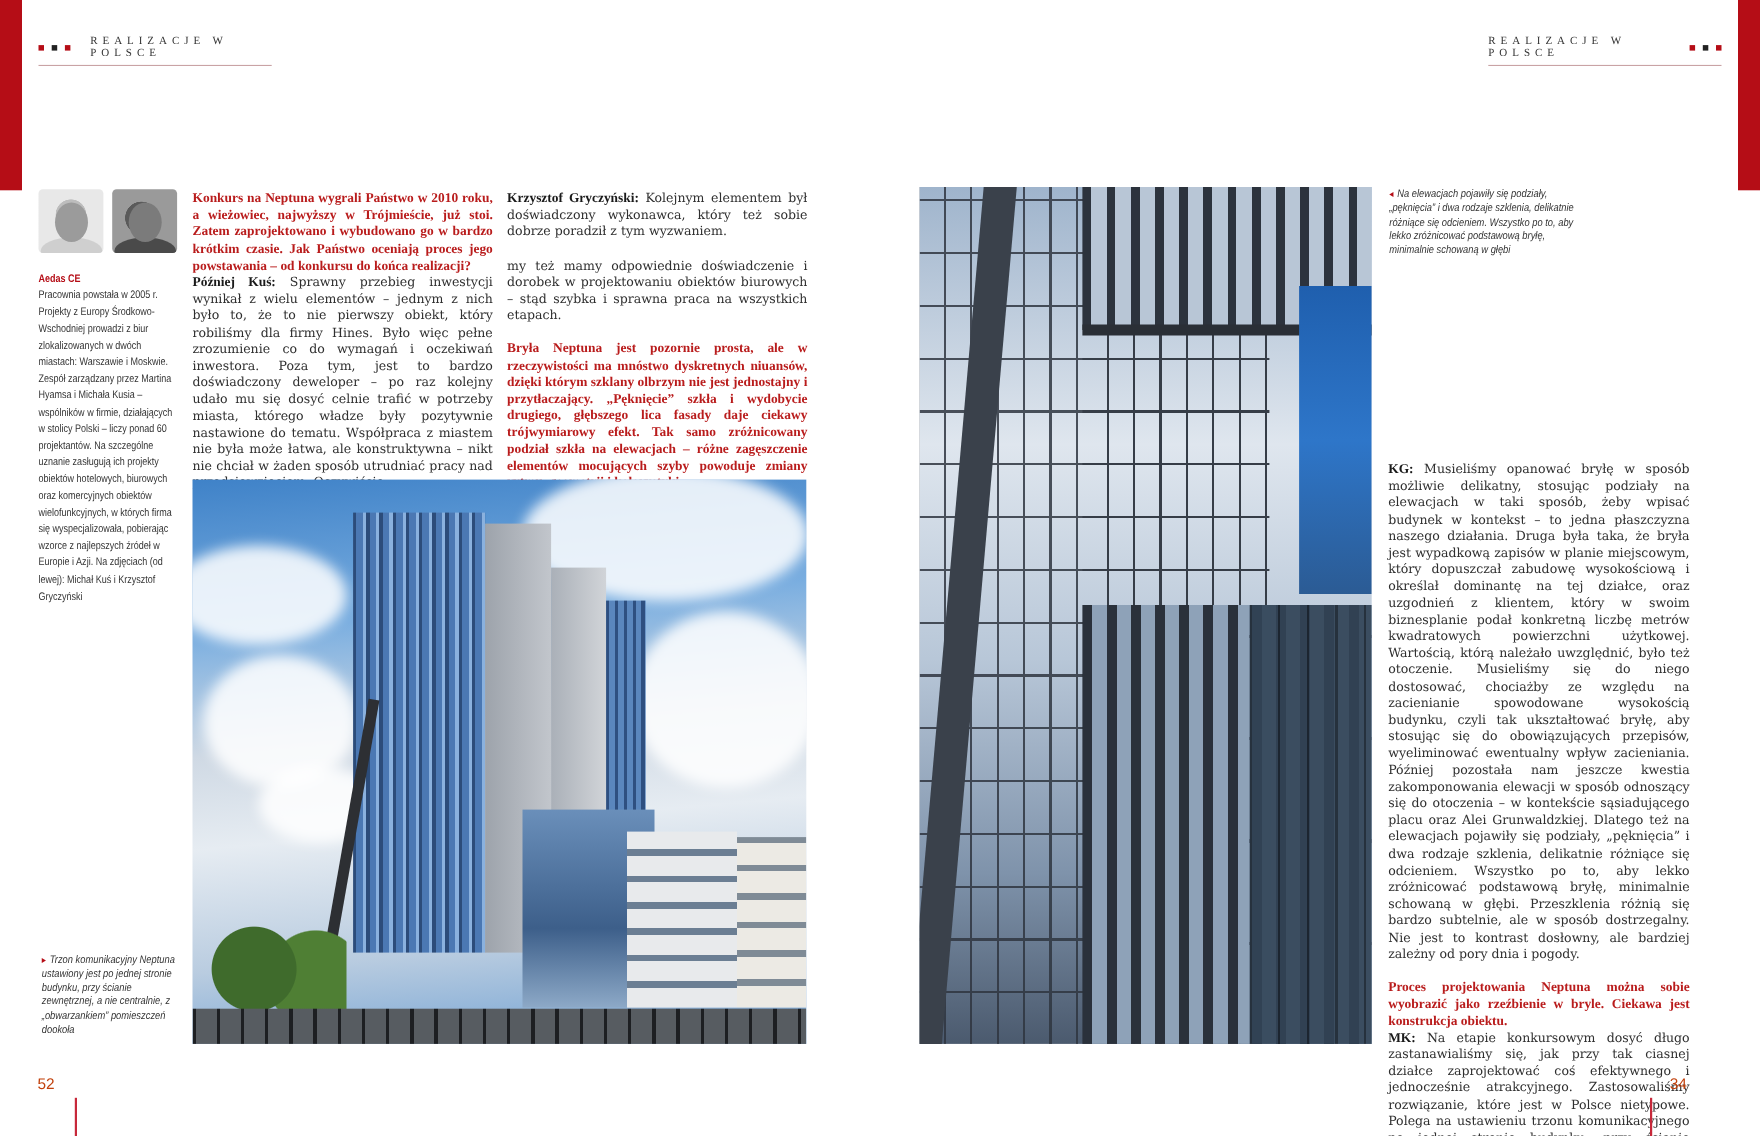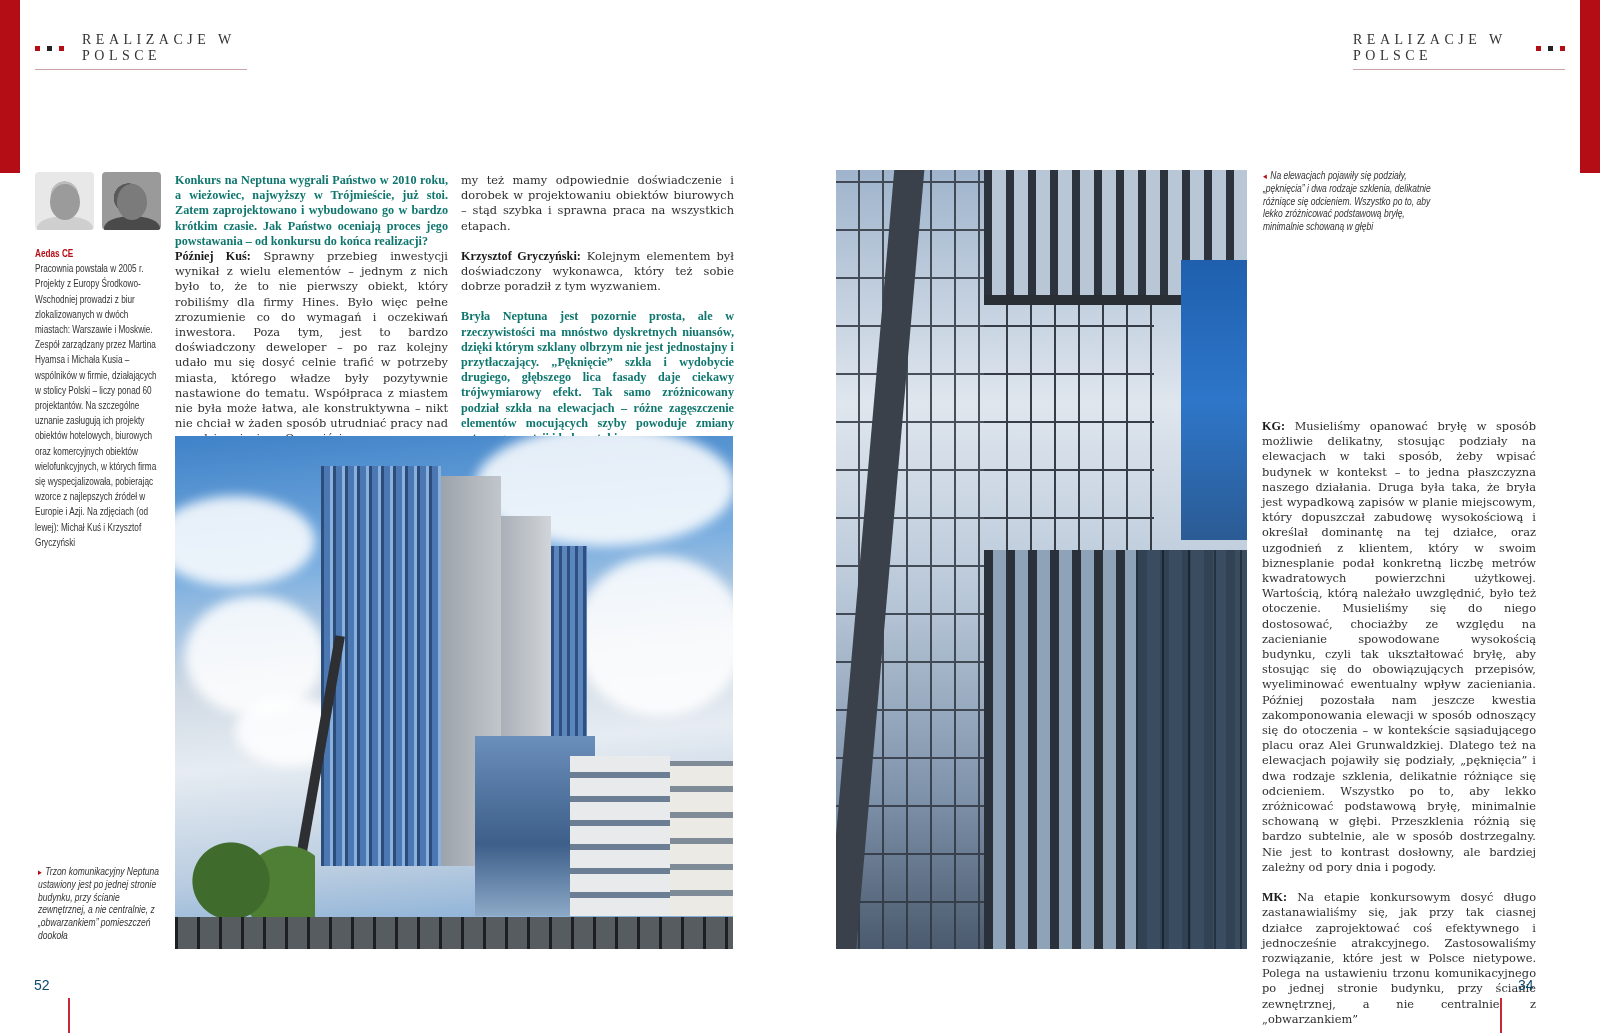--- a/index.html
+++ b/index.html
@@ -4,21 +4,21 @@
 <style>
   * { box-sizing: border-box; margin: 0; padding: 0; }
   html, body { width: 1600px; height: 1033px; background: #ffffff; overflow: hidden; }
   body { position: relative; font-family: "DejaVu Serif", serif; color: #2a2a2a; }
 
   .red-bar { position: absolute; background: #b50d16; }
   .red-bar.left { left: 0; top: 0; width: 20px; height: 173px; }
   .red-bar.right { right: 0; top: 0; width: 20px; height: 173px; }
 
   .section-header { position: absolute; top: 32px; display: flex; align-items: center; gap: 8px;
-    font-family: "Liberation Serif", serif; font-size: 14px; letter-spacing: 4.5px; color: #333;
+    font-family: "Liberation Serif", serif; font-size: 10px; letter-spacing: 4.5px; color: #333;
     padding-bottom: 5px; border-bottom: 1.5px solid #c9a3a5; }
   .section-header.left { left: 35px; width: 212px; }
   .section-header.right { right: 35px; width: 212px; justify-content: flex-end; }
   .dots { display: flex; gap: 7px; margin-right: 10px; }
   .section-header.right .dots { margin-right: 0; margin-left: 6px; }
   .dot { width: 5px; height: 5px; display: inline-block; }
   .dot.red { background: #b50d16; } .dot.dark { background: #222; }
 
   .portrait { position: absolute; top: 172px; width: 59px; height: 58px; border-radius: 4px; overflow: hidden; }
   .portrait.p1 { left: 35px; background: radial-gradient(circle at 50% 40%, #bdbdbd 0 30%, #e8e8e8 31% 100%); }
@@ -29,21 +29,21 @@
   .portrait .shoulders { position: absolute; left: 50%; bottom: -10px; transform: translateX(-50%); width: 56px; height: 24px; border-radius: 50% 50% 0 0; }
   .portrait.p1 .shoulders { background: #cfcfcf; }
   .portrait.p2 .shoulders { background: #4a4a4a; }
 
   .bio { position: absolute; left: 35px; top: 246px; width: 128px; font-family: "Liberation Sans", sans-serif;
     font-size: 10px; line-height: 15.2px; color: #333; transform: scaleX(0.82); transform-origin: left top; width: 156px; }
   .bio .firm { color: #b50d16; font-weight: bold; display: block; }
 
   .col { position: absolute; font-size: 11.4px; line-height: 15.2px; color: #2f2f2f; text-align: justify; }
   .col p { margin-bottom: 15px; }
-  .col .q { font-weight: bold; color: #0f766e; font-family: "Liberation Serif", serif; font-size: 12.2px; }
+  .col .q { font-weight: bold; color: #b91c1c; font-family: "Liberation Serif", serif; font-size: 12.2px; }
   .col .speaker { font-weight: bold; font-family: "Liberation Serif", serif; color: #1a1a1a; font-size: 12.2px; }
   .col1 { left: 175px; top: 173px; width: 273px; }
   .col2 { left: 461px; top: 173px; width: 273px; }
   .col3 { left: 1262px; top: 419px; width: 274px; }
 
   .photo { position: absolute; overflow: hidden; }
   .photo.main { left: 175px; top: 436px; width: 558px; height: 513px;
     background: linear-gradient(175deg, #3f82c8 0%, #7aaee0 25%, #cfd9e4 45%, #e6ecf2 60%, #b9cce0 80%, #6d9fd2 100%); }
   .cloud { position: absolute; border-radius: 50%; background: rgba(255,255,255,0.85); filter: blur(6px); }
   .tower { position: absolute; }
@@ -82,21 +82,21 @@
   .blue-block { position: absolute; left: 345px; top: 90px; width: 66px; height: 280px; background: linear-gradient(180deg, #1f5fae, #2e76c9 50%, #2b5b94); }
   .dark-block { position: absolute; left: 300px; top: 380px; width: 111px; height: 399px;
     background: repeating-linear-gradient(90deg, #1b2530 0 2px, #324457 2px 26px),
       repeating-linear-gradient(0deg, transparent 0 90px, #0f151b 90px 93px); opacity: 0.9; }
 
   .caption { position: absolute; font-family: "Liberation Sans", sans-serif; font-style: italic; font-size: 10px; line-height: 12.8px; color: #333; transform: scaleX(0.85); transform-origin: left top; }
   .caption .arrow { color: #b50d16; font-style: normal; margin-right: 4px; font-size: 9px; }
   .caption.left { left: 38px; top: 866px; width: 150px; }
   .caption.right { left: 1263px; top: 170px; width: 200px; }
 
-  .page-num { position: absolute; top: 977px; font-family: "Liberation Sans", sans-serif; font-size: 14px; color: #0c4a6e; }
+  .page-num { position: absolute; top: 977px; font-family: "Liberation Sans", sans-serif; font-size: 14px; color: #c2410c; }
   .page-num.left { left: 34px; } .page-num.right { left: 1518px; }
   .page-rule { position: absolute; top: 998px; width: 2px; height: 35px; background: #c7283a; }
   .page-rule.left { left: 68px; } .page-rule.right { left: 1530px; top: 998px; }
   .page-rule.right { left: 1529px; }
 </style>
 </head>
 <body>
 
 <div class="red-bar left"></div>
 <div class="red-bar right"></div>
@@ -134,25 +134,25 @@
 
 <div class="col col1">
   <div class="q">Konkurs na Neptuna wygrali Państwo w 2010 roku, a wieżowiec, najwyższy w Trójmieście, już stoi. Zatem zaprojektowano i wybudowano go w bardzo krótkim czasie. Jak Państwo oceniają proces jego powstawania – od konkursu do końca realizacji?</div>
   <div>
     <span class="speaker">Później Kuś:</span>
     <span>Sprawny przebieg inwestycji wynikał z wielu elementów – jednym z nich było to, że to nie pierwszy obiekt, który robiliśmy dla firmy Hines. Było więc pełne zrozumienie co do wymagań i oczekiwań inwestora. Poza tym, jest to bardzo doświadczony deweloper – po raz kolejny udało mu się dosyć celnie trafić w potrzeby miasta, którego władze były pozytywnie nastawione do tematu. Współpraca z miastem nie była może łatwa, ale konstruktywna – nikt nie chciał w żaden sposób utrudniać pracy nad przedsięwzięciem. Oczywiście</span>
   </div>
 </div>
 
 <div class="col col2">
-  <p>my też mamy odpowiednie doświadczenie i dorobek w projektowaniu obiektów biurowych – stąd szybka i sprawna praca na wszystkich etapach.</p>
   <p>
     <span class="speaker">Krzysztof Gryczyński:</span>
     <span>Kolejnym elementem był doświadczony wykonawca, który też sobie dobrze poradził z tym wyzwaniem.</span>
   </p>
+  <p>my też mamy odpowiednie doświadczenie i dorobek w projektowaniu obiektów biurowych – stąd szybka i sprawna praca na wszystkich etapach.</p>
   <div class="q">Bryła Neptuna jest pozornie prosta, ale w rzeczywistości ma mnóstwo dyskretnych niuansów, dzięki którym szklany olbrzym nie jest jednostajny i przytłaczający. „Pęknięcie” szkła i wydobycie drugiego, głębszego lica fasady daje ciekawy trójwymiarowy efekt. Tak samo zróżnicowany podział szkła na elewacjach – różne zagęszczenie elementów mocujących szyby powoduje zmiany rytmu, geometrii i kolorystyki.</div>
 </div>
 
 <div class="photo main">
   <div class="cloud" style="left:-20px;top:60px;width:160px;height:90px;"></div>
   <div class="cloud" style="left:10px;top:160px;width:140px;height:120px;"></div>
   <div class="cloud" style="left:60px;top:260px;width:110px;height:70px;"></div>
   <div class="cloud" style="left:300px;top:-10px;width:260px;height:120px;"></div>
   <div class="cloud" style="left:400px;top:120px;width:170px;height:160px;"></div>
   <div class="tower t-glass"></div>
@@ -184,20 +184,21 @@
 
 <div class="caption right">
   <span class="arrow">◂</span><span>Na elewacjach pojawiły się podziały, „pęknięcia” i dwa rodzaje szklenia, delikatnie różniące się odcieniem. Wszystko po to, aby lekko zróżnicować podstawową bryłę, minimalnie schowaną w głębi</span>
 </div>
 
 <div class="col col3">
   <p>
     <span class="speaker">KG:</span>
     <span>Musieliśmy opanować bryłę w sposób możliwie delikatny, stosując podziały na elewacjach w taki sposób, żeby wpisać budynek w kontekst – to jedna płaszczyzna naszego działania. Druga była taka, że bryła jest wypadkową zapisów w planie miejscowym, który dopuszczał zabudowę wysokościową i określał dominantę na tej działce, oraz uzgodnień z klientem, który w swoim biznesplanie podał konkretną liczbę metrów kwadratowych powierzchni użytkowej. Wartością, którą należało uwzględnić, było też otoczenie. Musieliśmy się do niego dostosować, chociażby ze względu na zacienianie spowodowane wysokością budynku, czyli tak ukształtować bryłę, aby stosując się do obowiązujących przepisów, wyeliminować ewentualny wpływ zacieniania. Później pozostała nam jeszcze kwestia zakomponowania elewacji w sposób odnoszący się do otoczenia – w kontekście sąsiadującego placu oraz Alei Grunwaldzkiej. Dlatego też na elewacjach pojawiły się podziały, „pęknięcia” i dwa rodzaje szklenia, delikatnie różniące się odcieniem. Wszystko po to, aby lekko zróżnicować podstawową bryłę, minimalnie schowaną w głębi. Przeszklenia różnią się bardzo subtelnie, ale w sposób dostrzegalny. Nie jest to kontrast dosłowny, ale bardziej zależny od pory dnia i pogody.</span>
   </p>
+  <div class="q">Proces projektowania Neptuna można sobie wyobrazić jako rzeźbienie w bryle. Ciekawa jest konstrukcja obiektu.</div>
   <div>
     <span class="speaker">MK:</span>
     <span>Na etapie konkursowym dosyć długo zastanawialiśmy się, jak przy tak ciasnej działce zaprojektować coś efektywnego i jednocześnie atrakcyjnego. Zastosowaliśmy rozwiązanie, które jest w Polsce nietypowe. Polega na ustawieniu trzonu komunikacyjnego po jednej stronie budynku, przy ścianie zewnętrznej, a nie centralnie, z „obwarzankiem”</span>
   </div>
 </div>
 
 <div class="page-num left">52</div>
 <div class="page-rule left"></div>
 <div class="page-rule right" style="left:1500px;"></div>
 <div class="page-num right">34</div>

